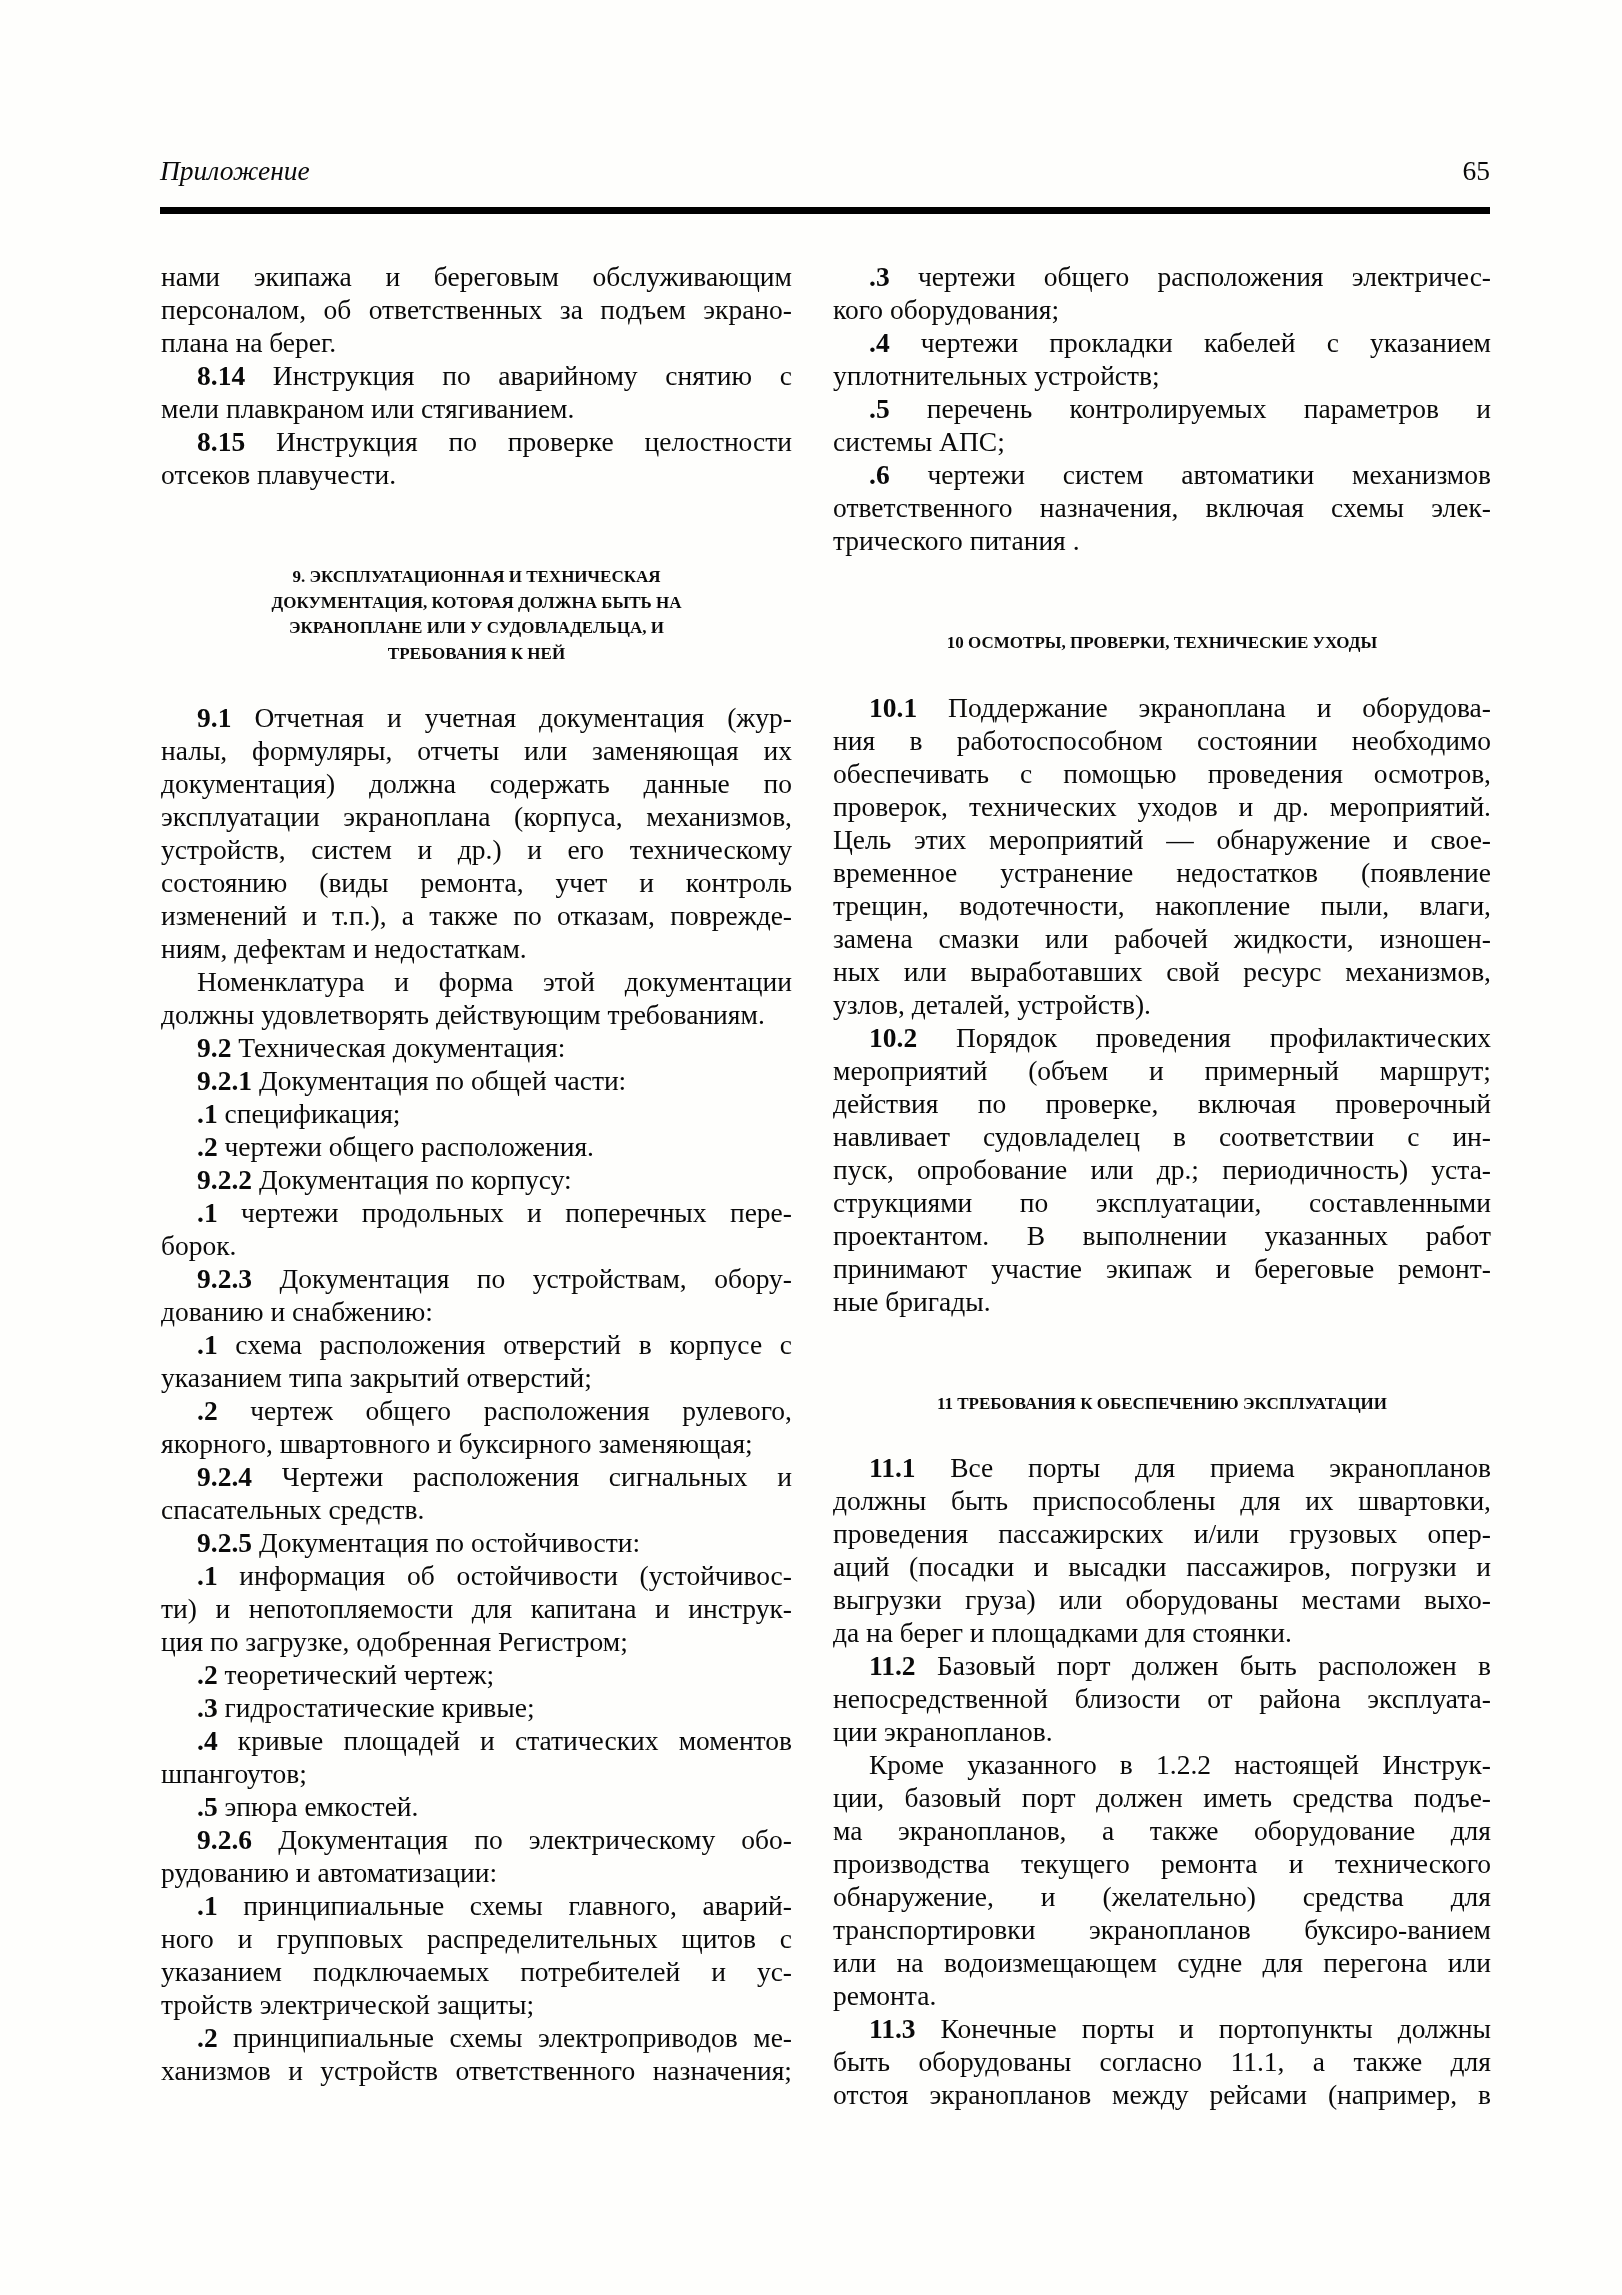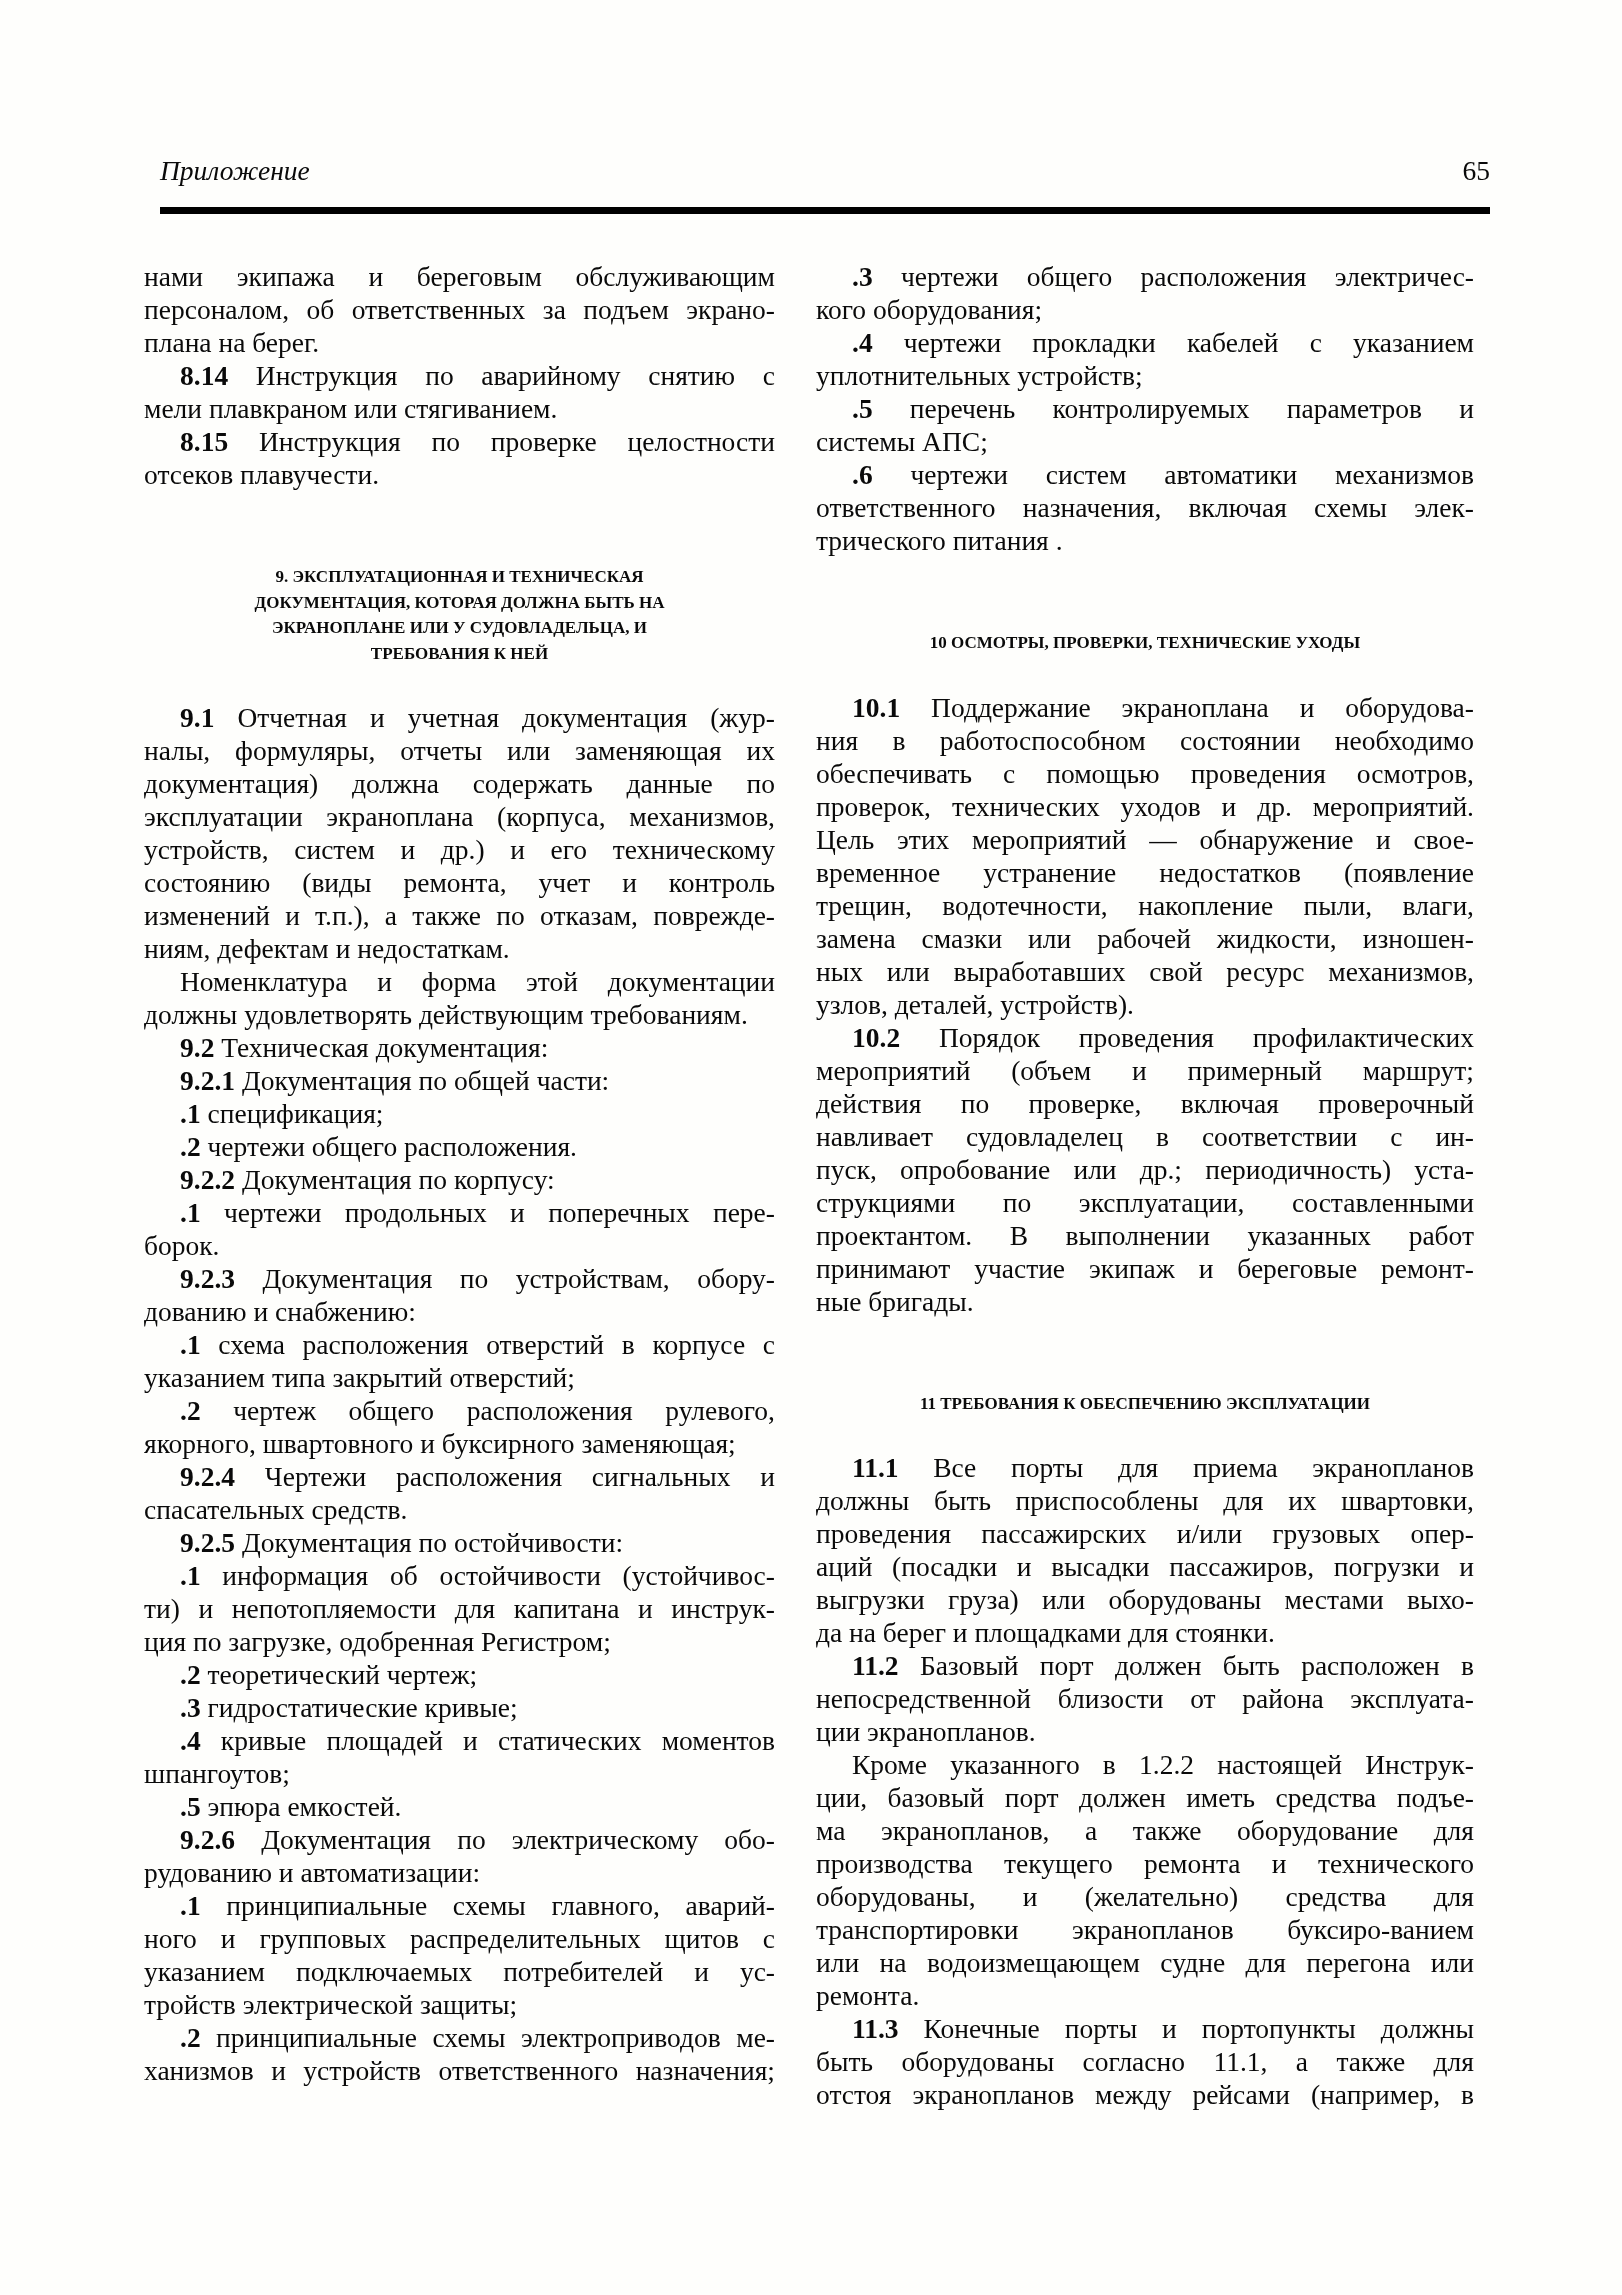--- a/index.html
+++ b/index.html
@@ -16,21 +16,21 @@
     display:flex;justify-content:space-between;align-items:flex-start;
     font-size:27.5px;line-height:30px;
   }
   .running-title{font-style:italic;}
   .page-number{font-style:normal;}
   .header-rule{
     position:absolute;left:160px;top:207px;width:1330px;height:6.5px;
     background:#000;
   }
   .columns{
-    position:absolute;left:144px;top:260px;width:1330px;
+    position:absolute;left:161px;top:260px;width:1330px;
     display:flex;gap:41px;
   }
   .col{flex:0 0 auto;}
   .col-left{width:631px;}
   .col-right{width:658px;}
   .para{margin:0;}
   .line{
     font-size:27.5px;line-height:33px;height:33px;
     text-align:left;
     overflow:hidden;
@@ -219,21 +219,21 @@
         <div class="para">
           <div class="line j ind"><span class="num">11.2</span> Базовый порт должен быть расположен в</div>
           <div class="line j">непосредственной близости от района эксплуата-</div>
           <div class="line">ции экранопланов.</div>
         </div>
         <div class="para">
           <div class="line j ind">Кроме указанного в 1.2.2 настоящей Инструк-</div>
           <div class="line j">ции, базовый порт должен иметь средства подъе-</div>
           <div class="line j">ма экранопланов, а также оборудование для</div>
           <div class="line j">производства текущего ремонта и технического</div>
-          <div class="line j">оборудованы, и (желательно) средства для</div>
+          <div class="line j">обнаружение, и (желательно) средства для</div>
           <div class="line j">транспортировки экранопланов буксиро-ванием</div>
           <div class="line j">или на водоизмещающем судне для перегона или</div>
           <div class="line">ремонта.</div>
         </div>
         <div class="para">
           <div class="line j ind"><span class="num">11.3</span> Конечные порты и портопункты должны</div>
           <div class="line j">быть оборудованы согласно 11.1, а также для</div>
           <div class="line j">отстоя экранопланов между рейсами (например, в</div>
         </div>
       </div>

